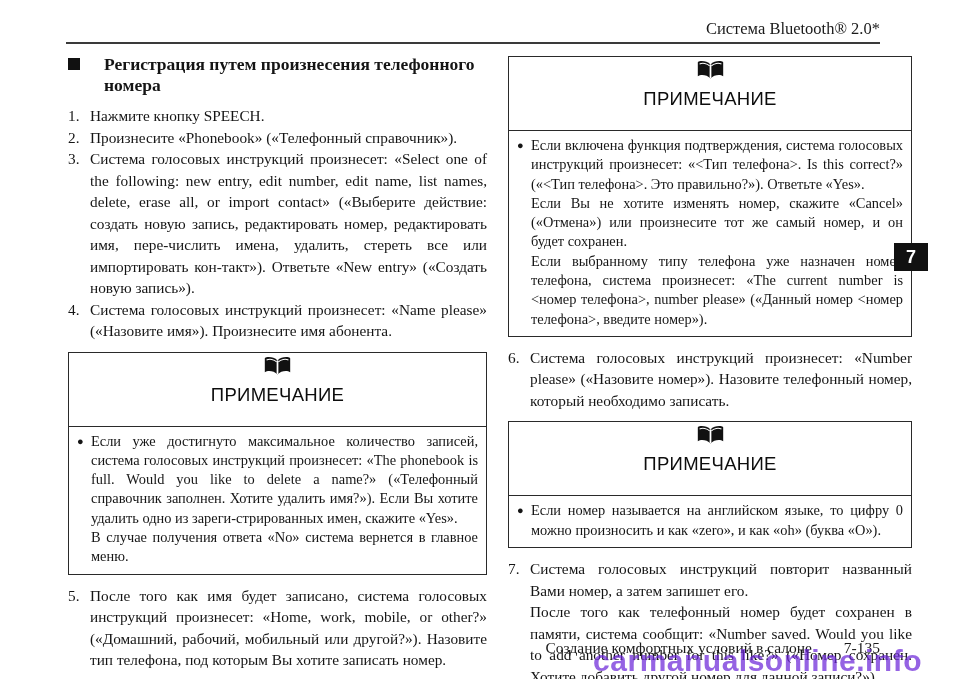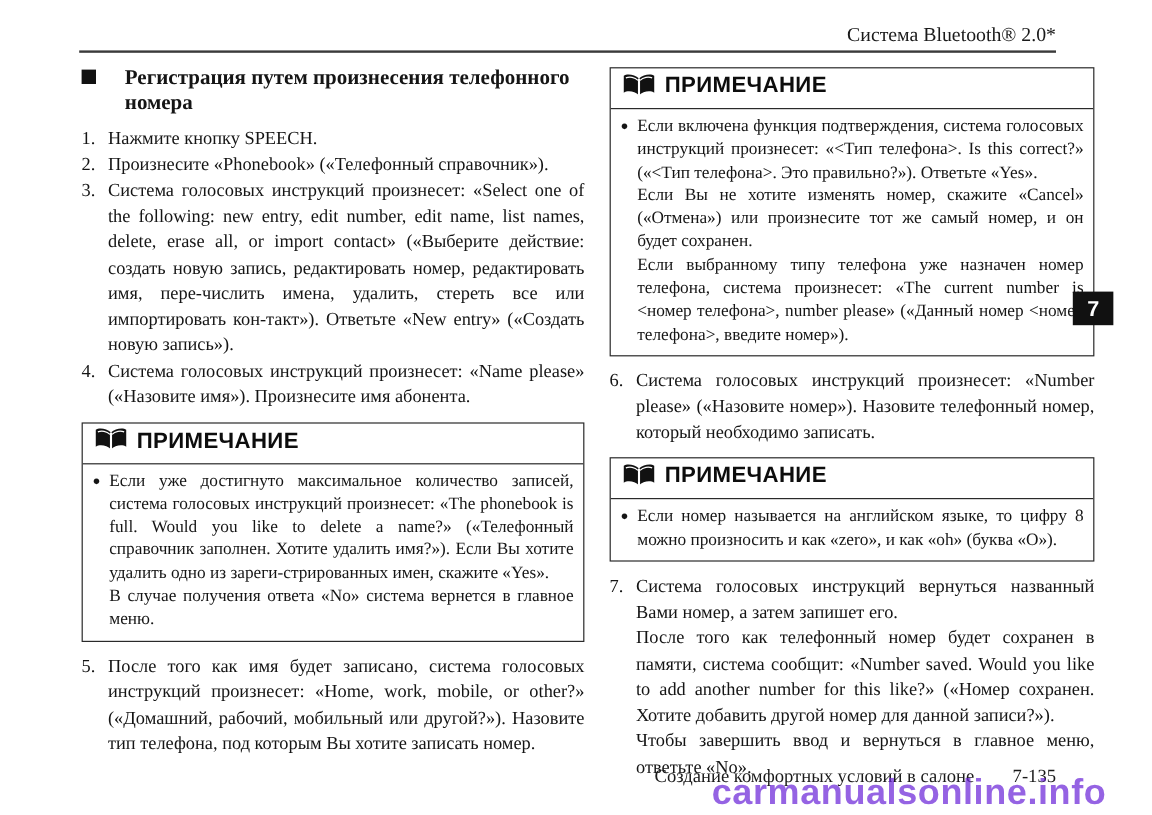--- a/index.html
+++ b/index.html
@@ -23,24 +23,24 @@
     font-weight:bold; font-size:17.5px; line-height:21px; }
   .sq { width:12px; height:12px; background:#111; flex:0 0 auto; margin-top:4px; }
 
   .item { display:flex; font-size:15.3px; line-height:21.5px; }
   .item .num { flex:0 0 22px; }
   .item .itext { flex:1; text-align:justify; }
   .item .para { text-align:justify; }
 
   .note { border:1.5px solid #2a2a2a; background:#fff; margin:10px 0; }
   .note-head {
-    display:flex; align-items:center; gap:7px; padding:3px 9px 8px 9px;
+    display:flex; align-items:center; gap:7px; padding:3px 9px 20px 9px;
     border-bottom:1.5px solid #2a2a2a;
-    font-family:"Liberation Sans", sans-serif; font-weight:bold; font-size:18.5px;
-    letter-spacing:0.3px; color:#0d0d0d;
+    font-family:"Liberation Sans", sans-serif; font-weight:normal; font-size:18.5px;
+    letter-spacing:0.3px; color:#0d0d0d;flex-direction:column;
   }
   .book-icon { width:29px; height:21px; flex:0 0 auto; }
   .note-body { padding:5px 8px 7px 8px; font-size:14.4px; line-height:19.3px; }
   .note-para { display:flex; }
   .note-para .bullet { flex:0 0 14px; font-size:11px; line-height:19.3px; }
   .note-para .btext { flex:1; text-align:justify; }
   .note-cont { margin-left:14px; text-align:justify; }
 
   .chapter-tab {
     position:absolute; top:243px; right:0; width:34px; height:28px;
@@ -142,29 +142,29 @@
         <svg class="book-icon" viewBox="0 0 32 24" xmlns="http://www.w3.org/2000/svg">
           <path d="M16 5 C12 1.2 4.5 0.2 1.5 2.5 L1.5 18.5 C5 16 12 16.8 16 21 C20 16.8 27 16 30.5 18.5 L30.5 2.5 C27.5 0.2 20 1.2 16 5 Z" fill="#111"></path>
           <path d="M16 5 L16 21" stroke="#fff" stroke-width="2"></path>
           <path d="M3.5 4.5 C7 3 12 3.8 15 6.8 M28.5 4.5 C25 3 20 3.8 17 6.8" stroke="#fff" stroke-width="1.2" fill="none"></path>
         </svg>
         <span>ПРИМЕЧАНИЕ</span>
       </div>
       <div class="note-body">
         <div class="note-para">
           <span class="bullet">●</span>
-          <span class="btext">Если номер называется на английском языке, то цифру 8 можно произносить и как «zero», и как «oh» (буква «О»).</span>
+          <span class="btext">Если номер называется на английском языке, то цифру 0 можно произносить и как «zero», и как «oh» (буква «О»).</span>
         </div>
       </div>
     </div>
 
     <div class="item" style="margin-top:4px;">
       <span class="num">7.</span>
       <span class="itext">
-        <div class="para">Система голосовых инструкций вернуться названный Вами номер, а затем запишет его.</div>
+        <div class="para">Система голосовых инструкций повторит названный Вами номер, а затем запишет его.</div>
         <div class="para">После того как телефонный номер будет сохранен в памяти, система сообщит: «Number saved. Would you like to add another number for this like?» («Номер сохранен. Хотите добавить другой номер для данной записи?»).</div>
         <div class="para">Чтобы завершить ввод и вернуться в главное меню, ответьте «No».</div>
       </span>
     </div>
   </div>
 
   <div class="chapter-tab">7</div>
 
   <div class="footer">
     <span>Создание комфортных условий в салоне</span>

